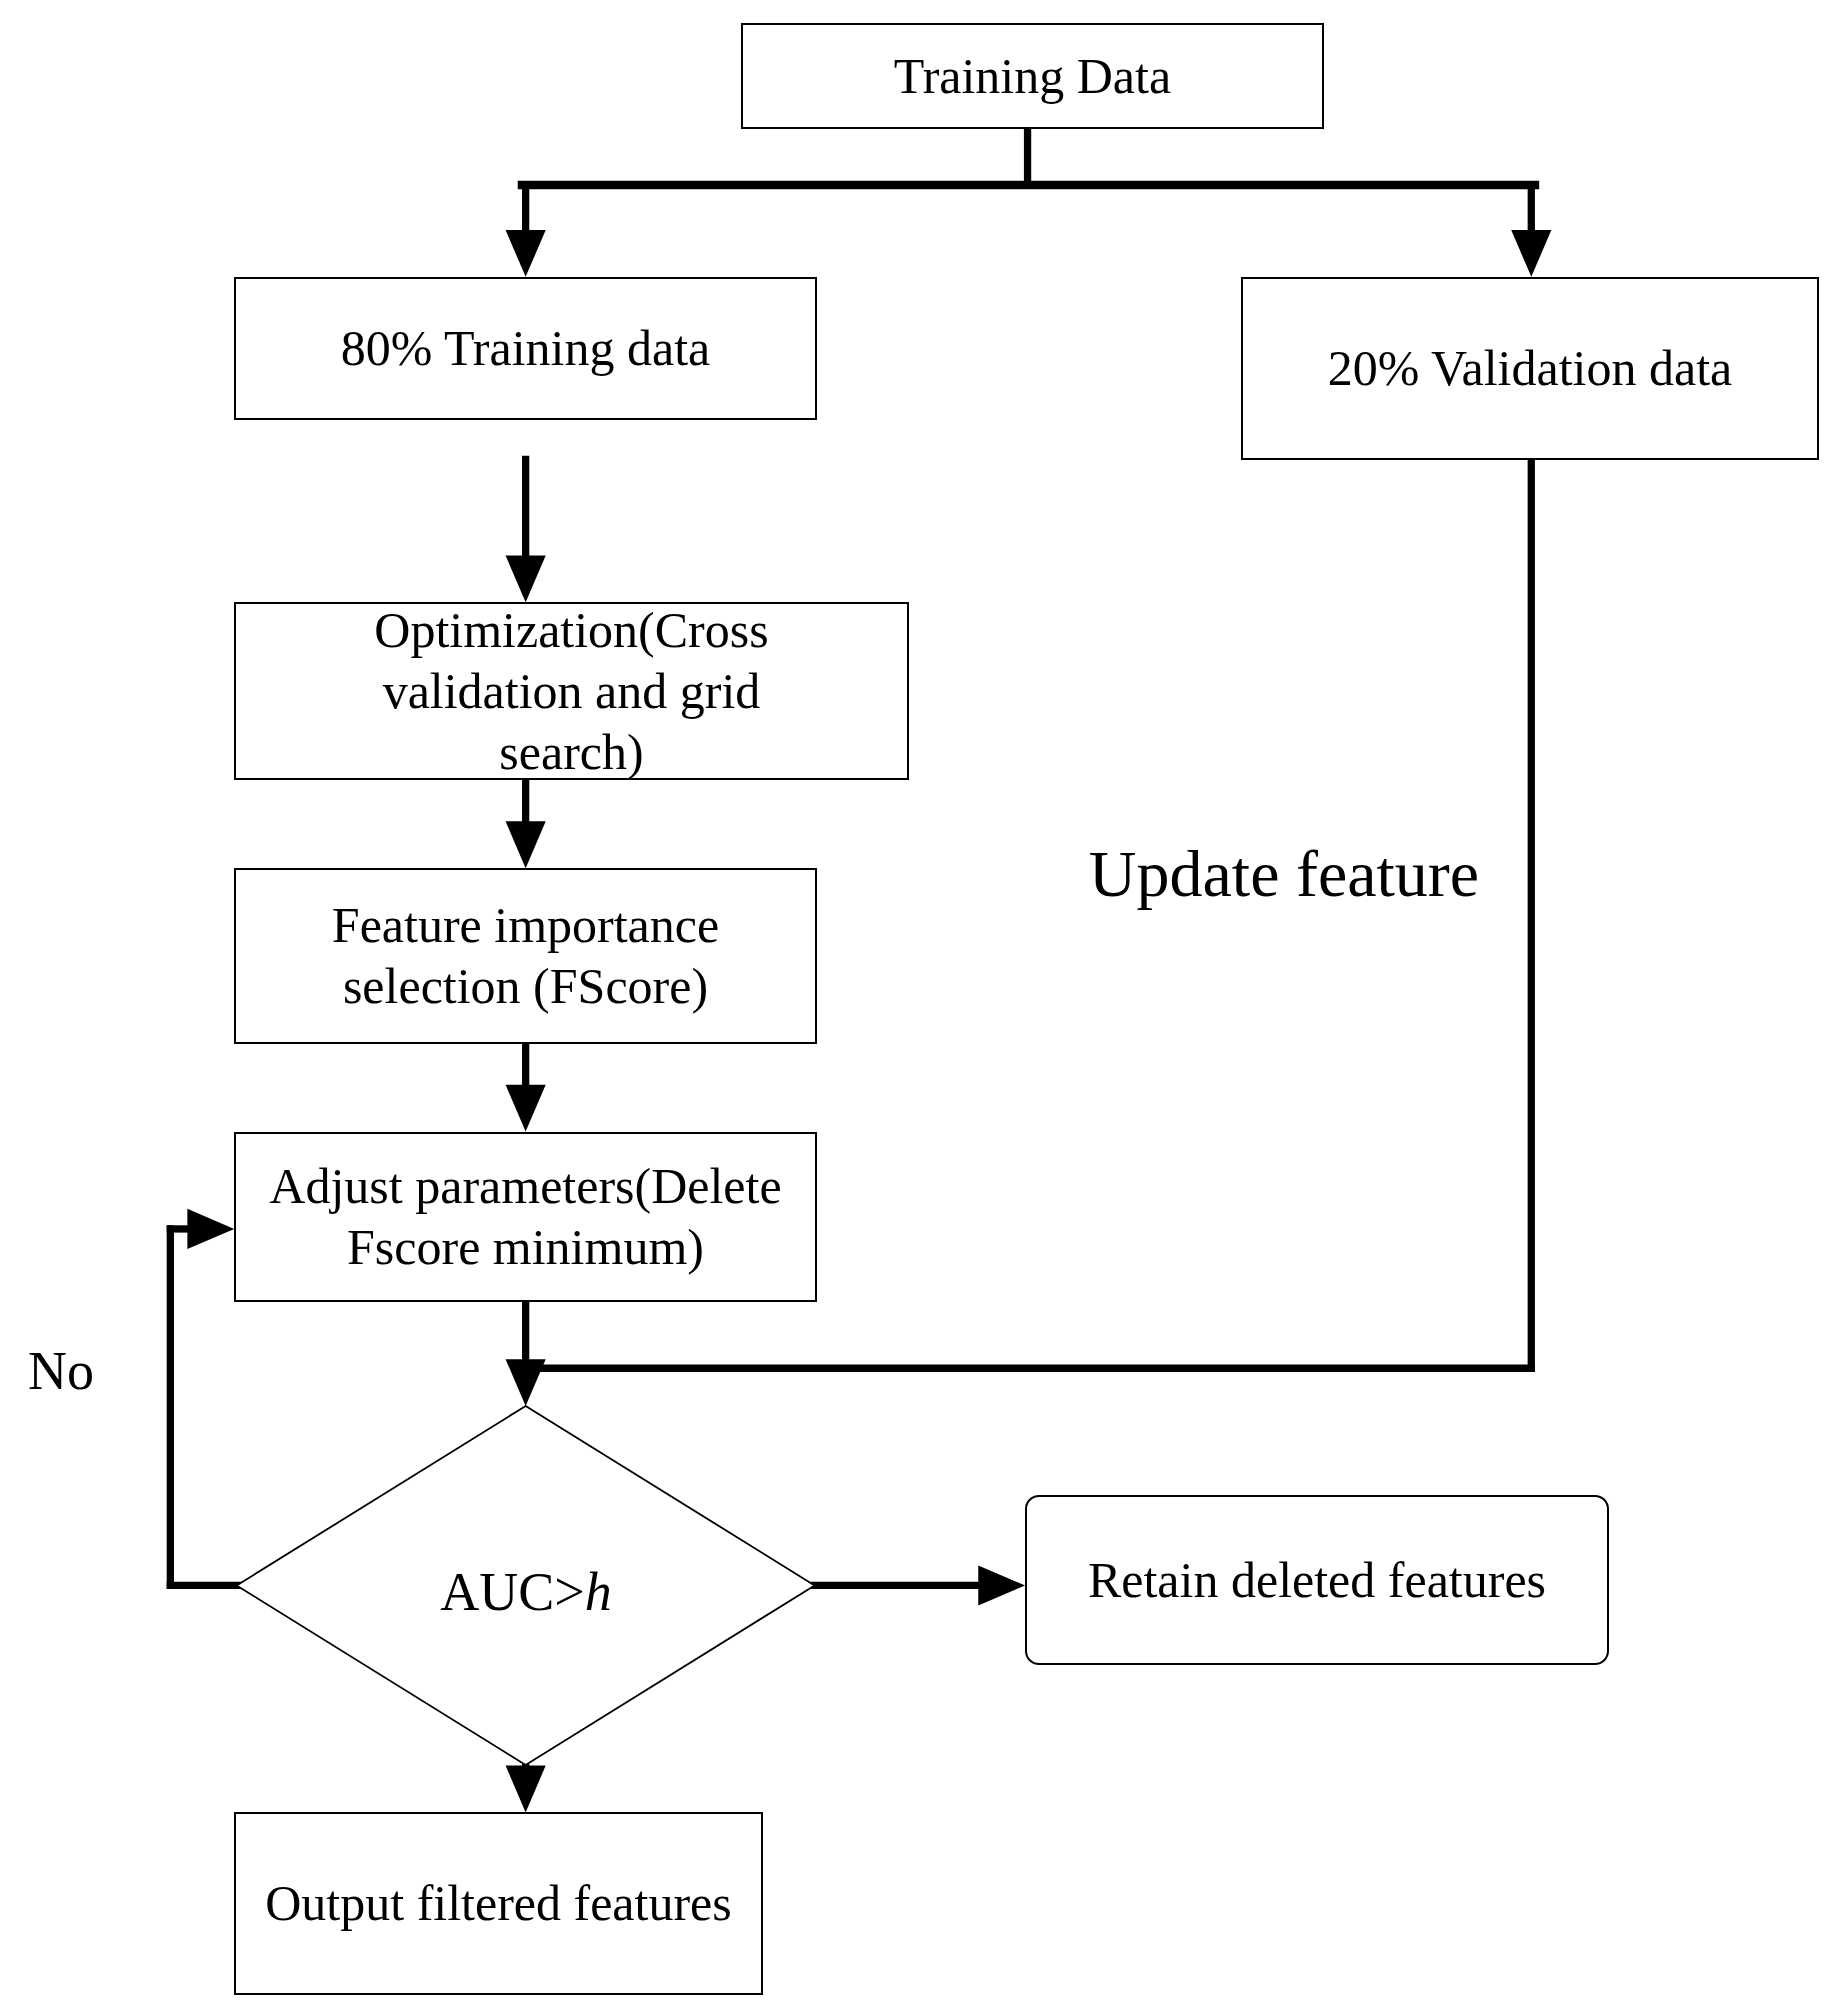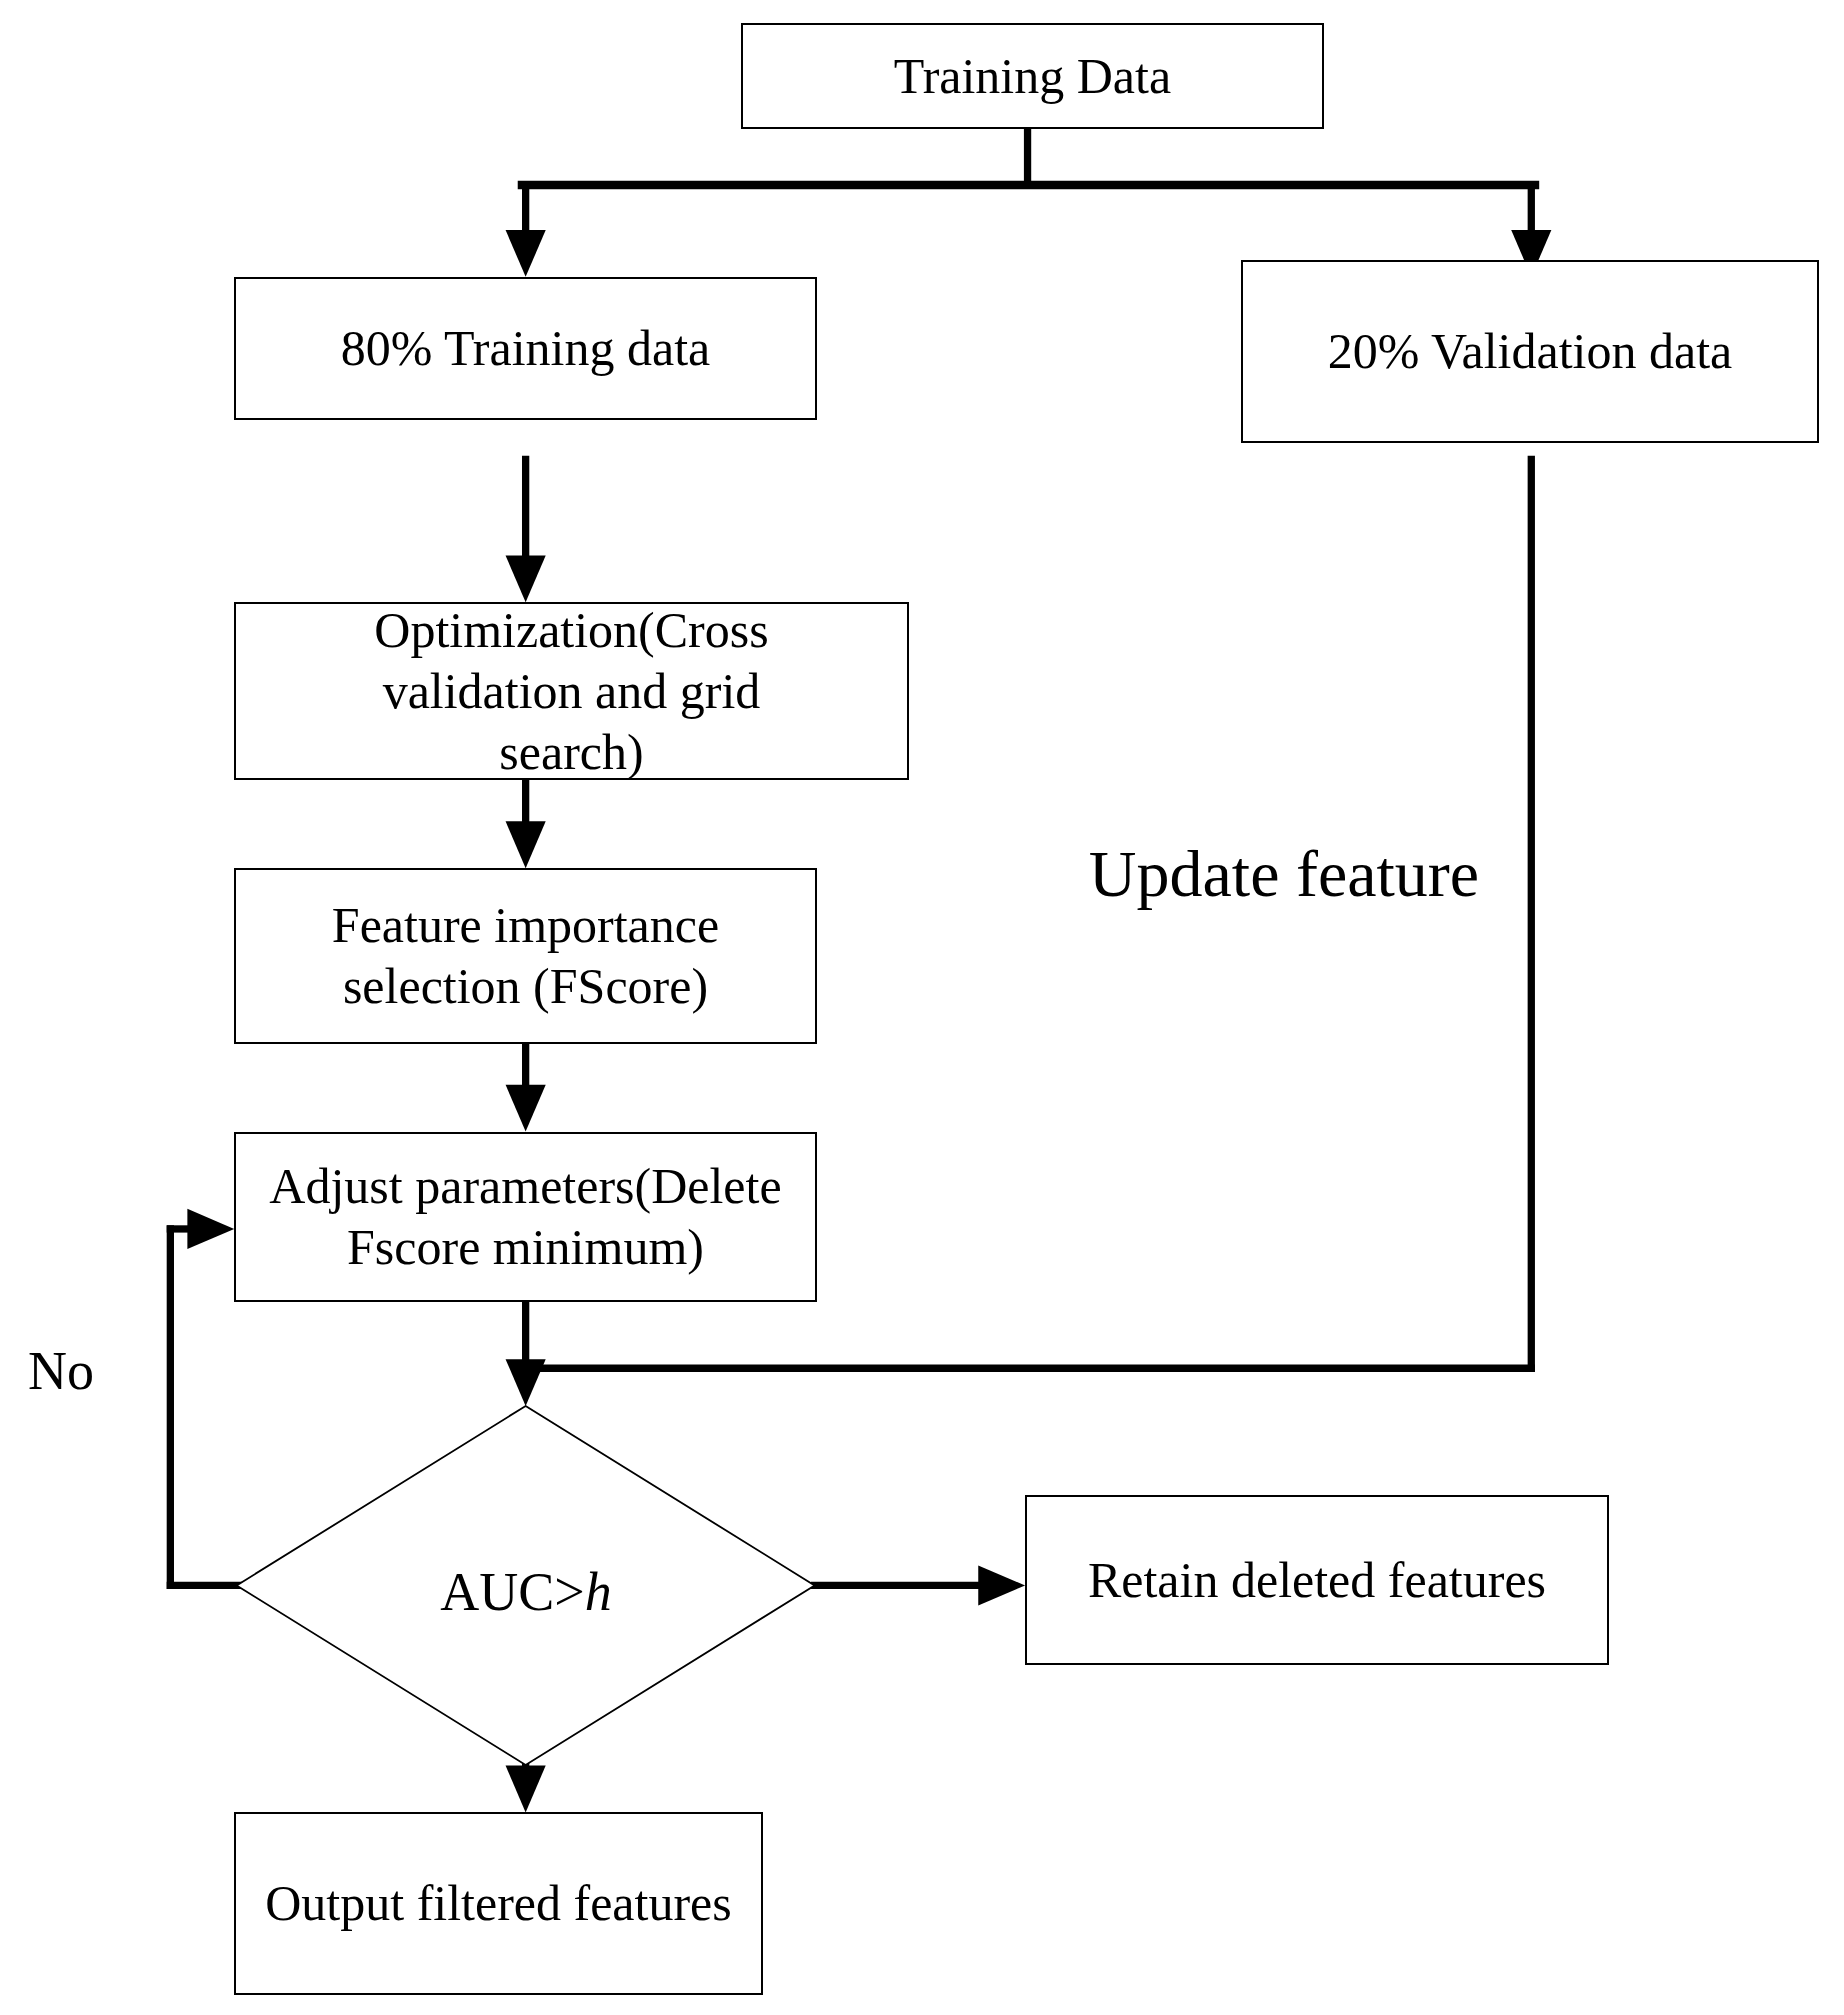--- a/index.html
+++ b/index.html
@@ -92,33 +92,33 @@
     <polygon points="308,1987 308,2053 385,2020"></polygon>
   </g>
 
   <polygon points="864,2311 1339,2606 864,2901 389,2606" fill="#ffffff" stroke="#000000" stroke-width="3"></polygon>
 </svg>
 
 <div class="node" style="left:741px; top:23px;  width:583px; height:106px;">Training Data</div>
 
 <div class="node" style="left:234px;  top:277px; width:583px; height:143px;">80% Training data</div>
 
-<div class="node" style="left:1241px; top:260px; width:578px; height:183px;">20% Validation data</div>
+<div class="node" style="left:1241px; top:277px; width:578px; height:183px;">20% Validation data</div>
 
 <div class="node" style="left:234px;  top:602px; width:675px; height:178px;">Optimization(Cross
 validation and grid
 search)</div>
 
 <div class="node" style="left:234px;  top:868px; width:583px; height:176px;">Feature importance
 selection (FScore)</div>
 
 <div class="node" style="left:234px;  top:1132px; width:583px; height:170px;">Adjust parameters(Delete
 Fscore minimum)</div>
 
-<div class="node" style="left:1025px; top:1495px; width:584px; height:170px;">Retain deleted features</div>
+<div class="node" style="left:1025px; top:1495px; width:584px; height:170px;border-radius:14px;">Retain deleted features</div>
 
 <div class="node" style="left:234px;  top:1812px; width:529px; height:183px;">Output filtered features</div>
 
 <div class="decision-label" style="left:526px; top:1583px;">
   <span>AUC&gt;</span><span class="var">h</span>
 </div>
 
 <div class="floating-label" style="left:1284px; top:874px;">Update feature</div>
 
 <div class="floating-label" style="left:61px; top:1371px; font-size:54px;">No</div>

